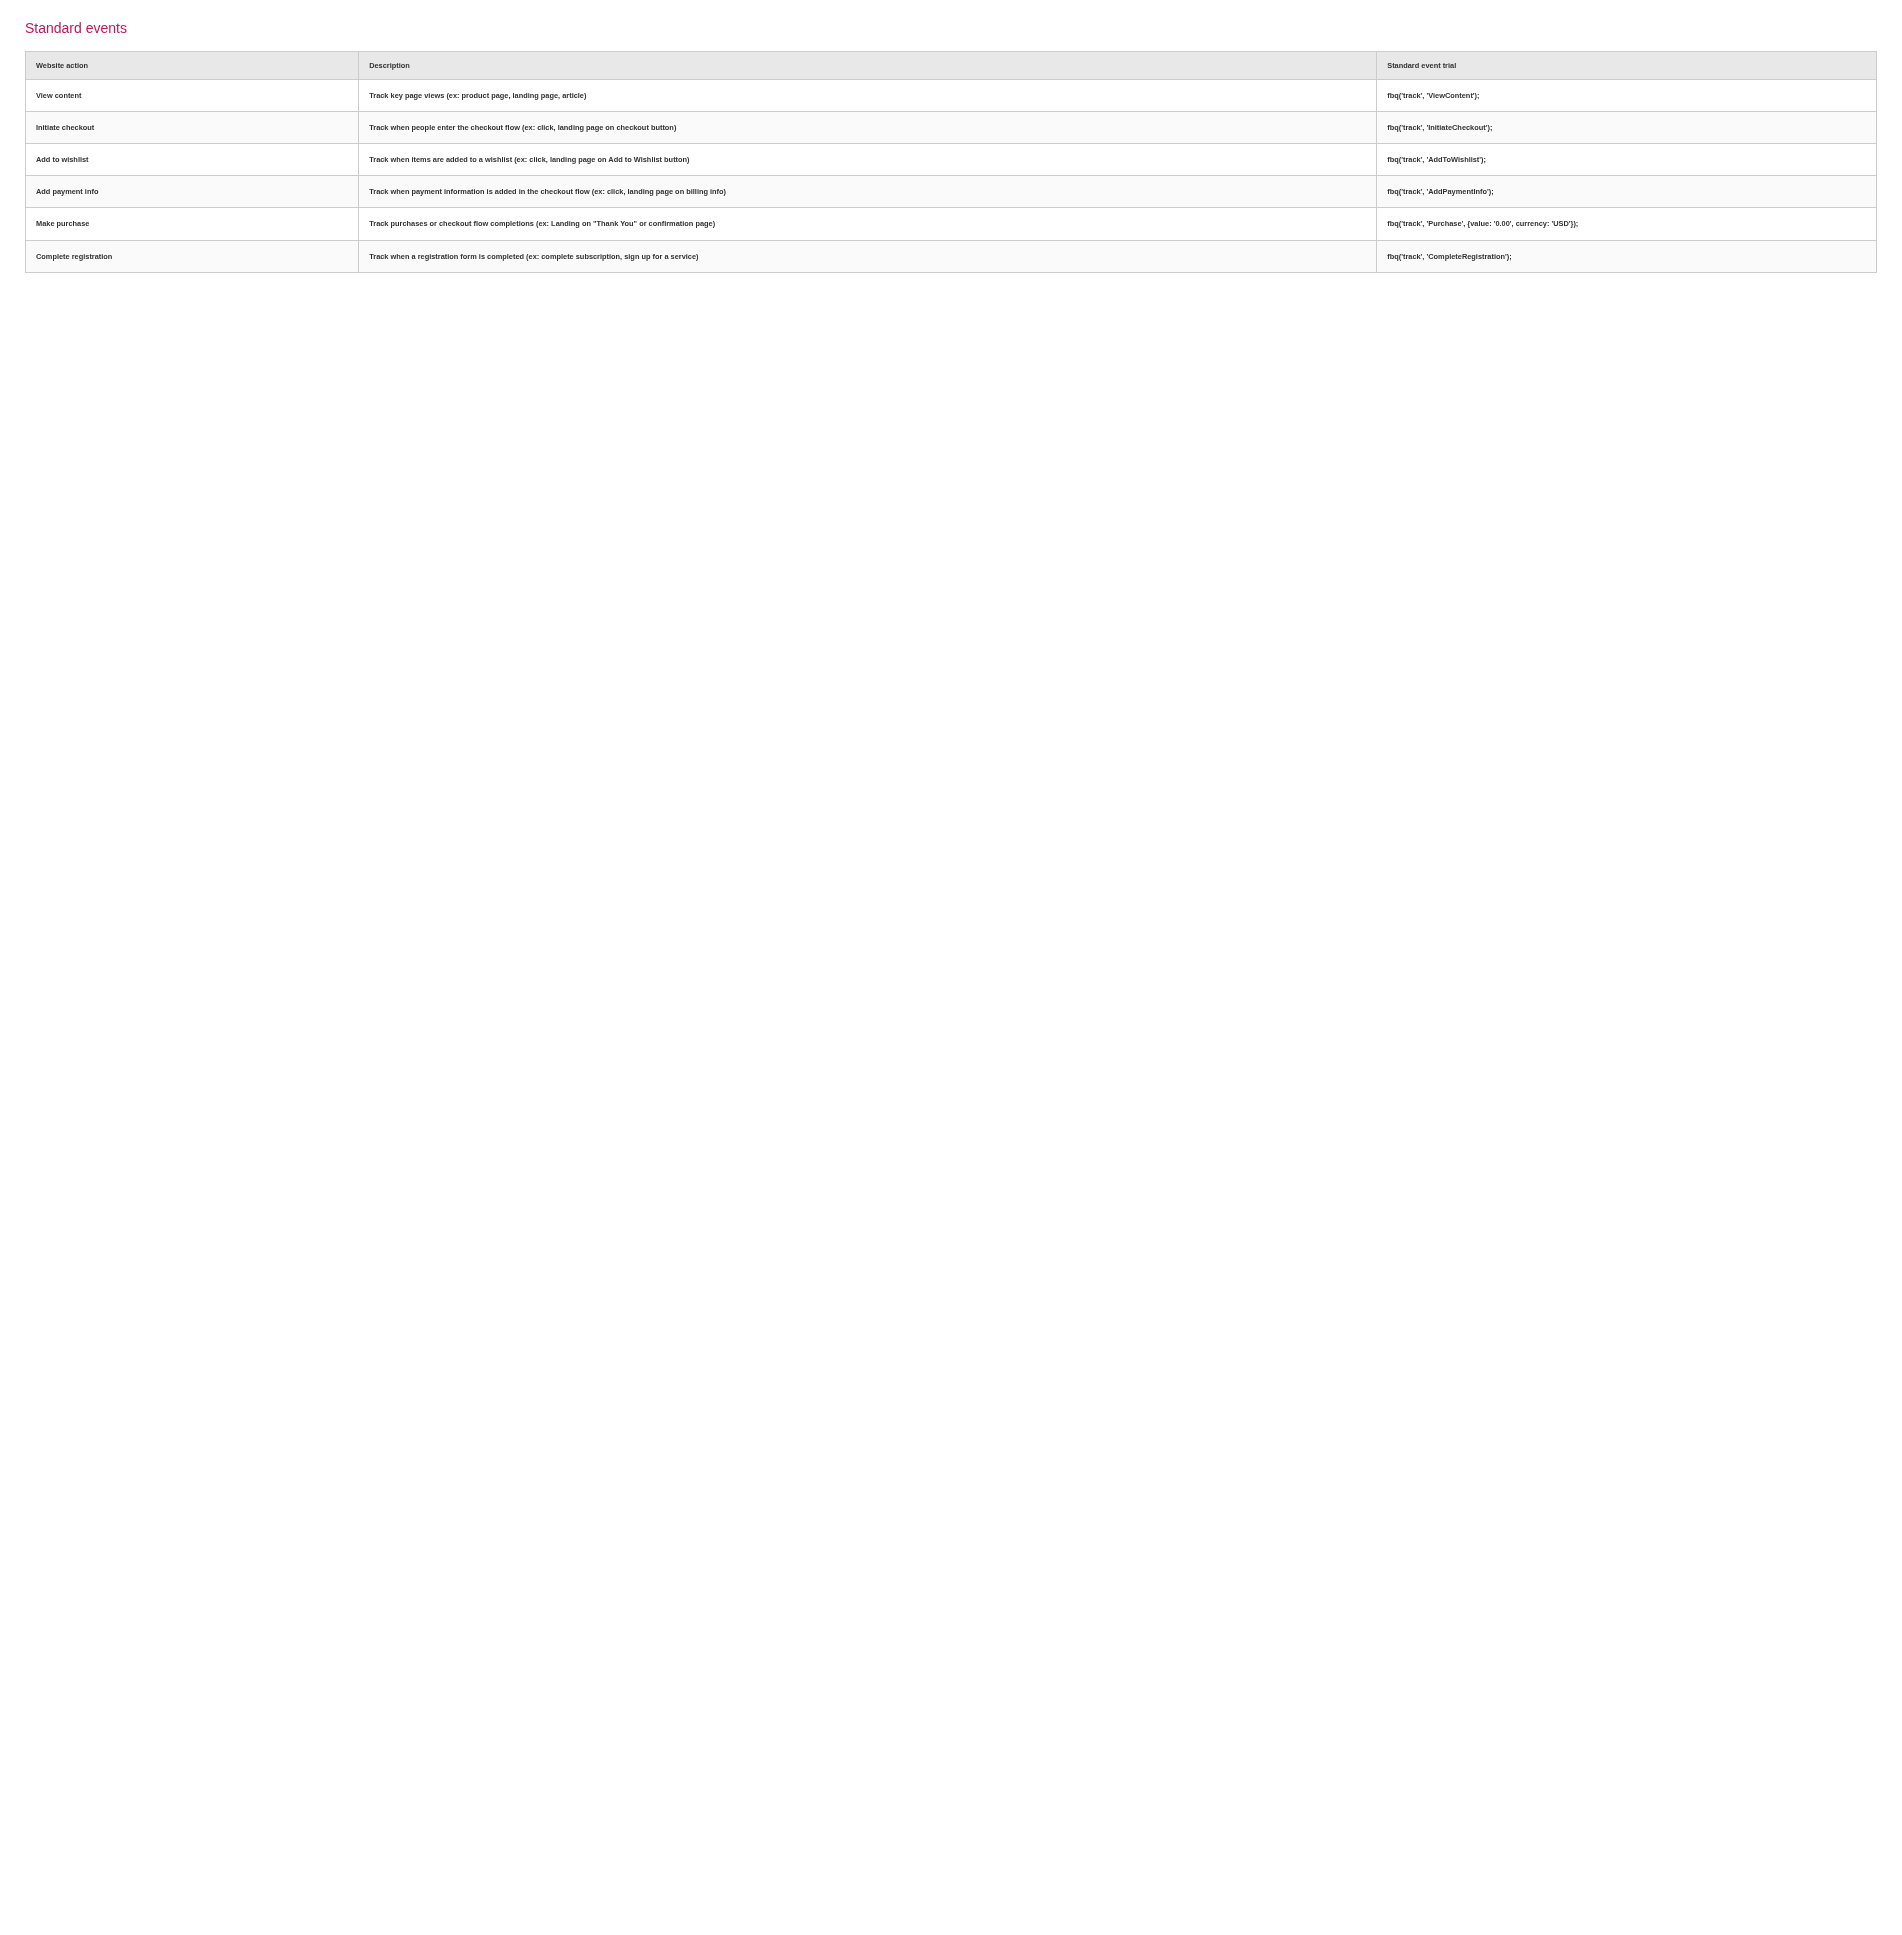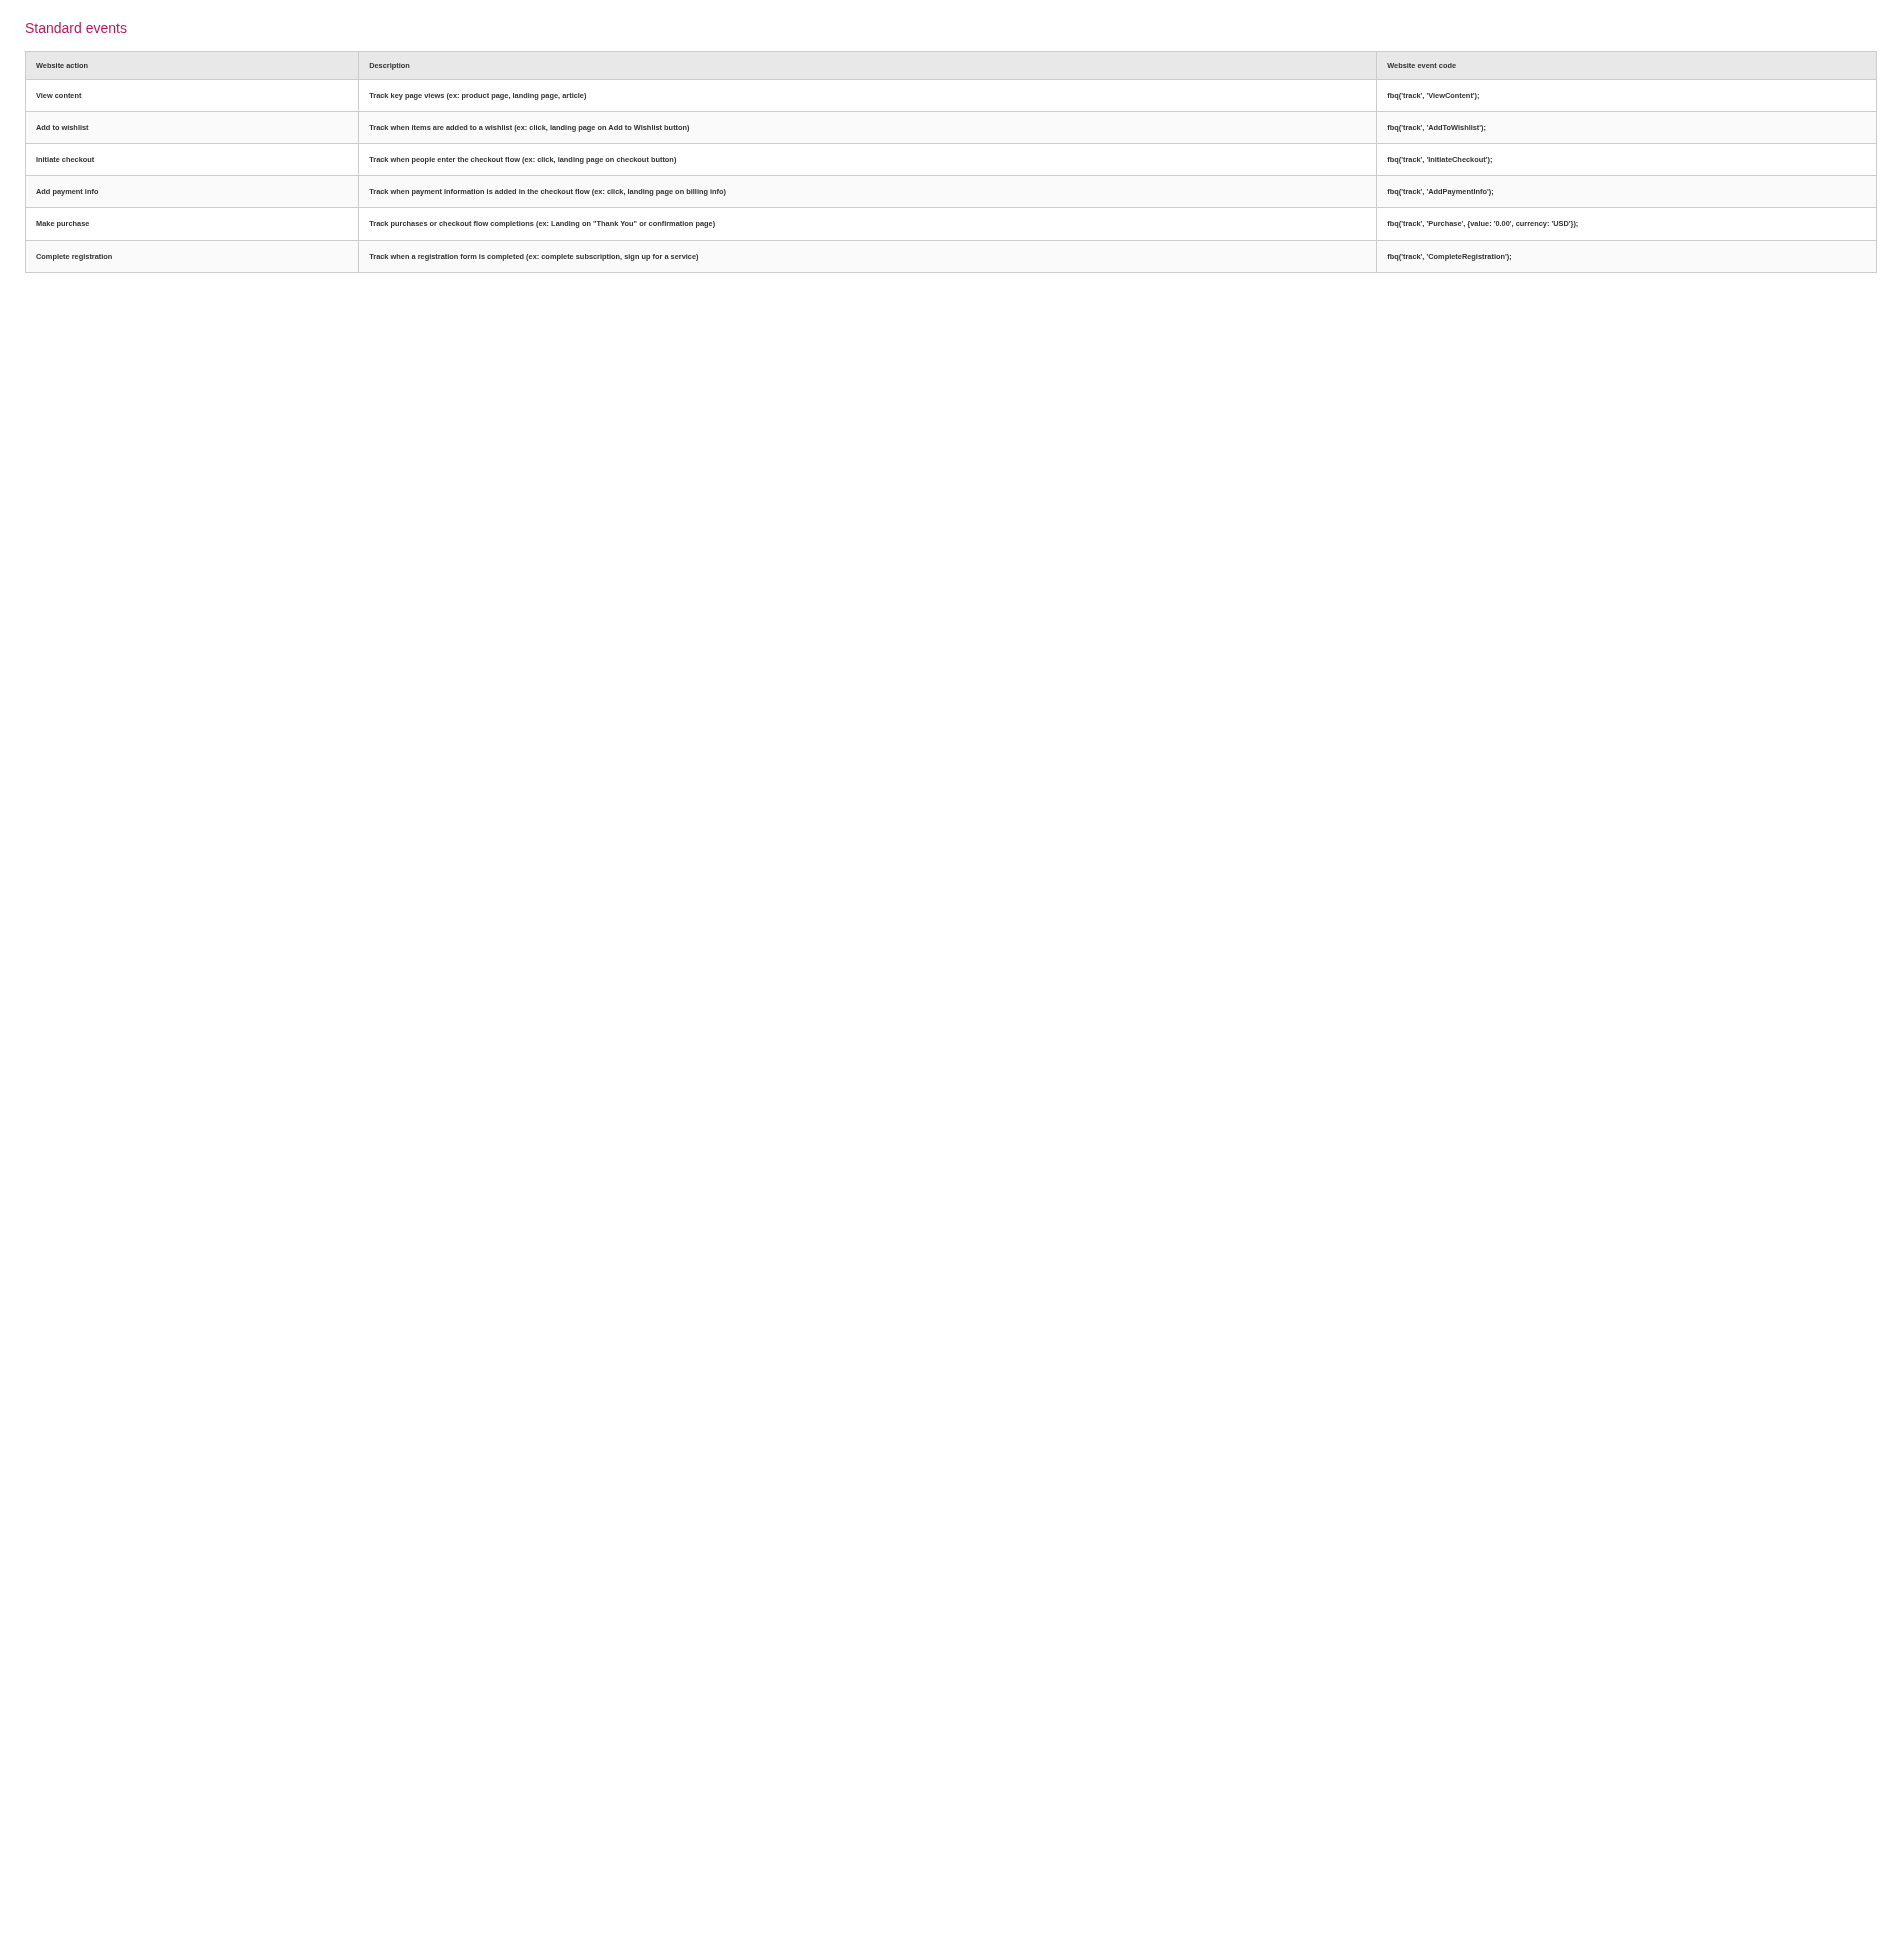--- a/index.html
+++ b/index.html
@@ -82,38 +82,38 @@
 </head>
 <body>
 
 <h1>Standard events</h1>
 
 <table>
   <thead>
     <tr>
       <th class="col-action">Website action</th>
       <th class="col-desc">Description</th>
-      <th class="col-code">Website event code</th>
+      <th class="col-code">Standard event trial</th>
     </tr>
   </thead>
   <tbody id="table-body">
   <tr>
         <td class="col-action">View content</td>
         <td class="col-desc">Track key page views (ex: product page, landing page, article)</td>
         <td class="col-code">fbq('track', 'ViewContent');</td>
       </tr>
       <tr>
+        <td class="col-action">Initiate checkout</td>
+        <td class="col-desc">Track when people enter the checkout flow (ex: click, landing page on checkout button)</td>
+        <td class="col-code">fbq('track', 'InitiateCheckout');</td>
+      </tr>
+      <tr>
         <td class="col-action">Add to wishlist</td>
         <td class="col-desc">Track when items are added to a wishlist (ex: click, landing page on Add to Wishlist button)</td>
         <td class="col-code">fbq('track', 'AddToWishlist');</td>
-      </tr>
-      <tr>
-        <td class="col-action">Initiate checkout</td>
-        <td class="col-desc">Track when people enter the checkout flow (ex: click, landing page on checkout button)</td>
-        <td class="col-code">fbq('track', 'InitiateCheckout');</td>
       </tr>
       <tr>
         <td class="col-action">Add payment info</td>
         <td class="col-desc">Track when payment information is added in the checkout flow (ex: click, landing page on billing info)</td>
         <td class="col-code">fbq('track', 'AddPaymentInfo');</td>
       </tr>
       <tr>
         <td class="col-action">Make purchase</td>
         <td class="col-desc">Track purchases or checkout flow completions (ex: Landing on "Thank You" or confirmation page)</td>
         <td class="col-code">fbq('track', 'Purchase', {value: '0.00', currency: 'USD'});</td>

